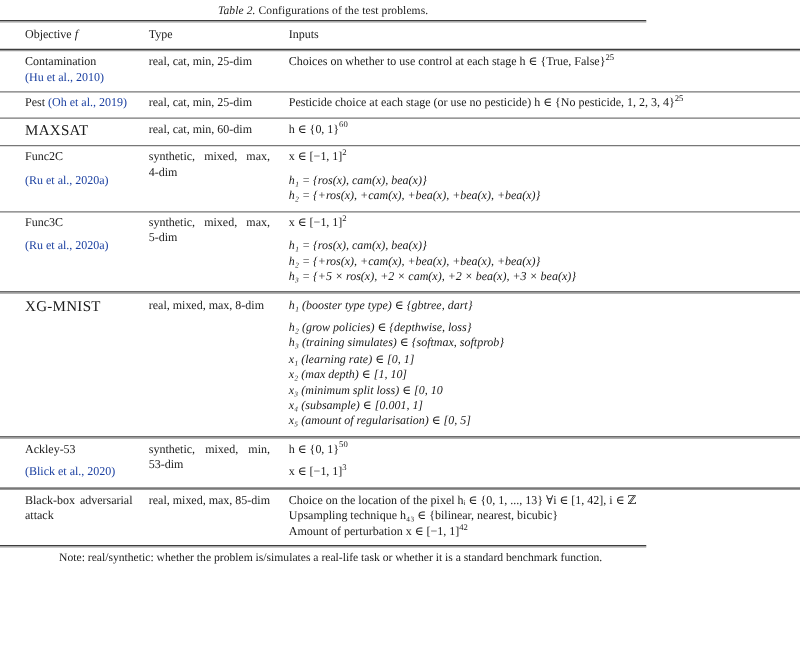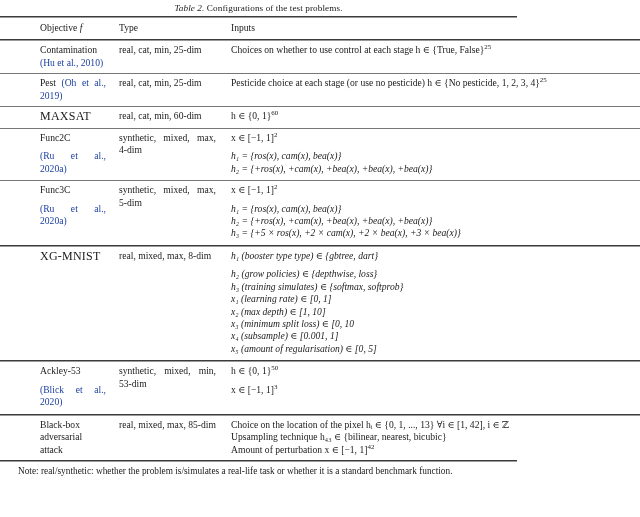--- a/index.html
+++ b/index.html
@@ -65,21 +65,21 @@
   }
 
   .cell {
     font-size: 9.6px;
     line-height: 12.4px;
     padding: 3.2px 10px 4px 8px;
     text-align: justify;
     text-justify: inter-word;
     hyphens: manual;
   }
-  .cell.col-obj  { padding-left: 20px;  padding-right: 10px; margin-left: 20px; }
+  .cell.col-obj  { padding-left: 20px;  padding-right: 10px; }
   .cell.col-type { padding-left: 3px;  padding-right: 12px; }
   .cell.col-in   { padding-left: 3px;  padding-right: 20px;  }
 
   .head .cell {
     padding-top: 4px;
     padding-bottom: 4.5px;
   }
 
   .row-pad-lg .cell { padding-bottom: 5px; }
 
@@ -109,21 +109,21 @@
   }
 
   
   .just { text-align: justify; text-align-last: left; }
 
   
   .note {
     font-size: 9.3px;
     line-height: 12.6px;
     padding: 3px 6px 0 18px;
-    text-align: left;
+    text-align: center;
   }
   .note div { white-space: nowrap; }
 </style>
 </head>
 <body>
 
 <div class="page">
 
   <div class="caption">
     <span class="cap-label">Table 2.</span>

